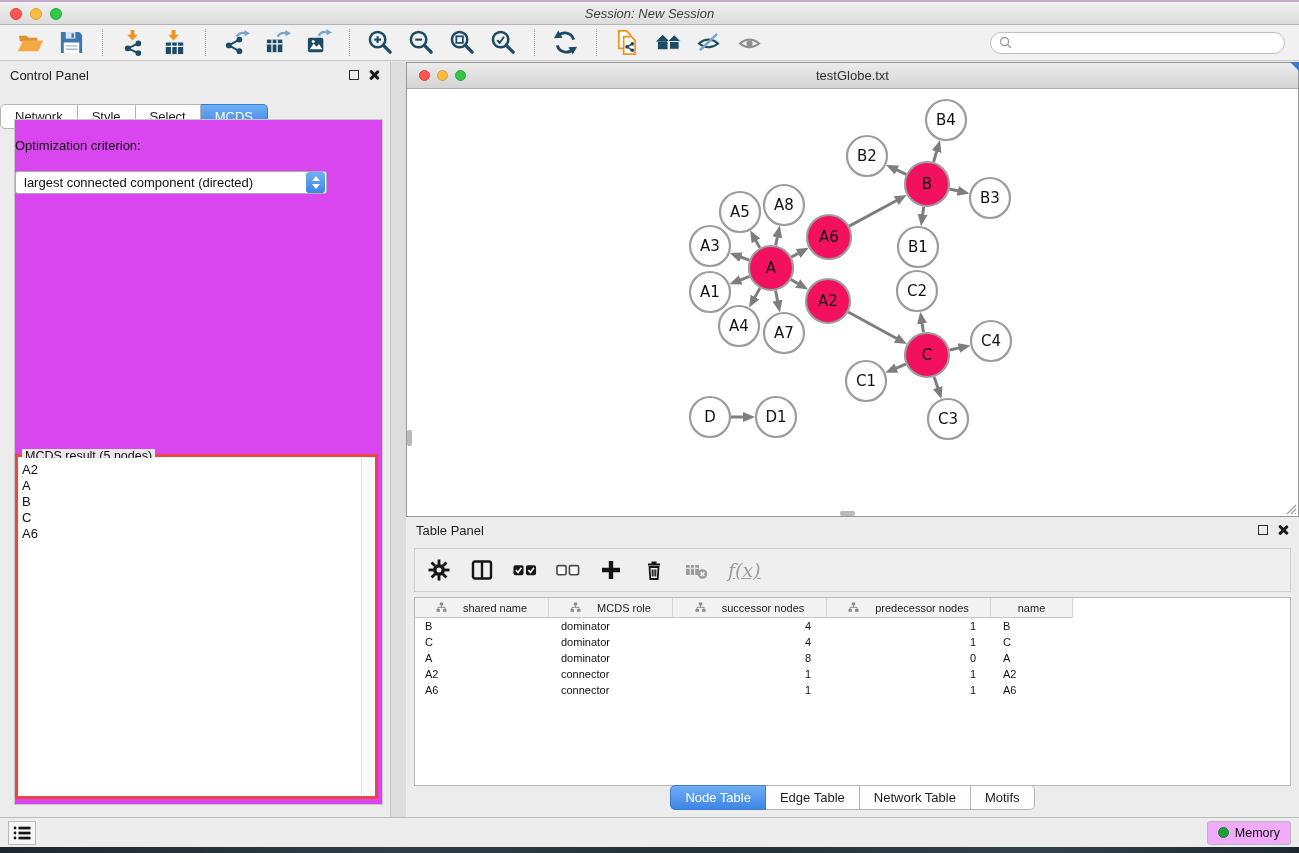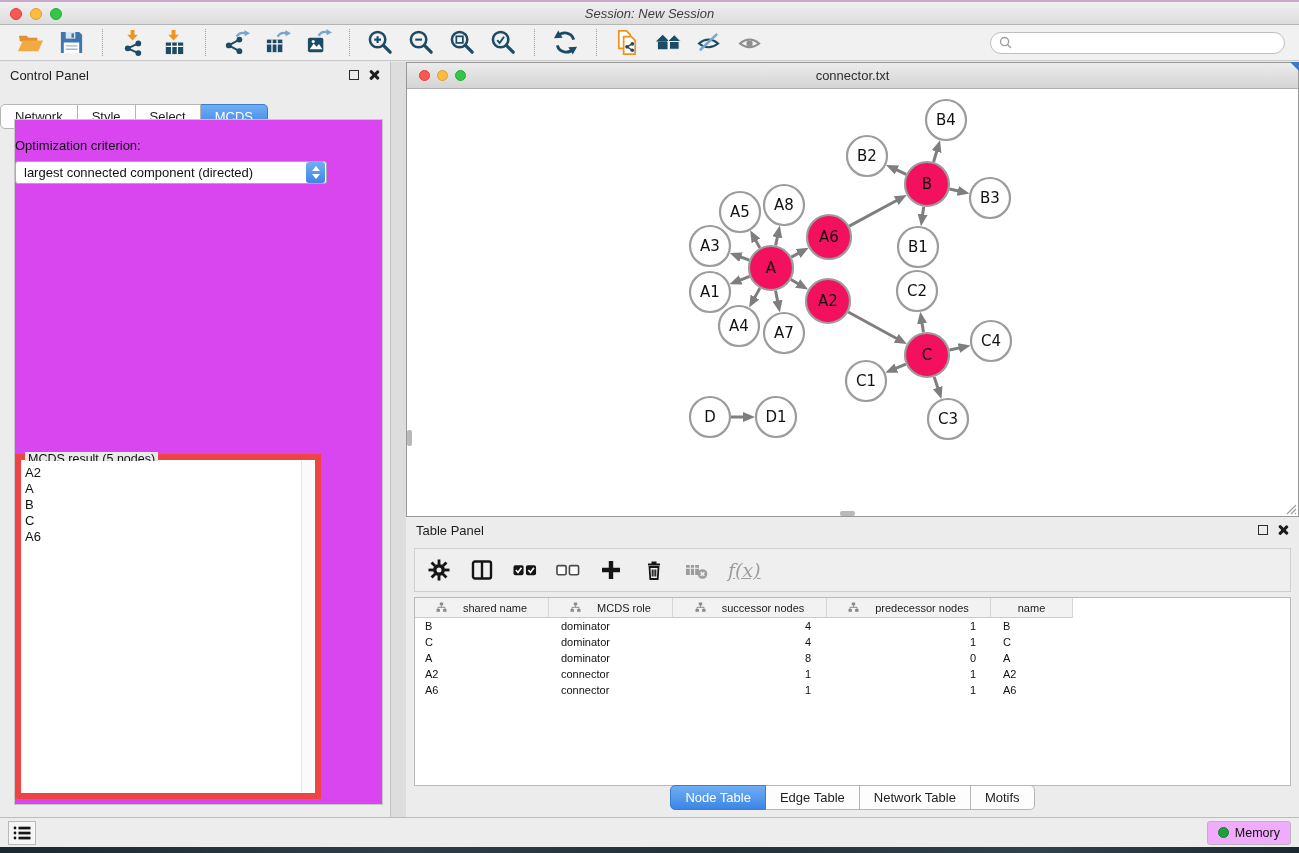--- a/index.html
+++ b/index.html
@@ -42,31 +42,31 @@
   .tabs-row { display:flex; justify-content:flex-start; margin-top:16px;text-decoration:underline; }
   .tab { font-size:13px; color:#1E1E1E; background:#FDFDFD; border:1px solid #B5B5B5; border-left:none;
          padding:4px 14px; cursor:default; }
   .tab:first-child { border-left:1px solid #B5B5B5; border-radius:5px 0 0 5px; }
   .tab:last-child { border-radius:0 5px 5px 0; }
   .tab.active { background:linear-gradient(#6FAEF4,#3C85E6); border-color:#3B7BD0; color:#fff; }
 
   .cp-content { position:absolute; left:14px; top:57px; width:369px; bottom:12px; background:#d946ef;
                 border:1px solid #C6C6C6; display:flex; flex-direction:column; align-items:flex-start; }
   .opt-label { margin-top:18px; font-size:13px; color:#111; }
-  .select { margin-top:8px; width:312px; height:23px; background:#fff; border:1px solid #ABABAB; border-radius:3px;
+  .select { margin-top:18px; width:312px; height:23px; background:#fff; border:1px solid #ABABAB; border-radius:3px;
             display:flex; align-items:center; position:relative; }
   .select .sel-text { font-size:13px; color:#111; padding-left:8px; flex:1; white-space:nowrap; }
   .stepper { width:19px; height:21px; margin-right:1px; border-radius:3px; background:linear-gradient(#6FB0F6,#3E85E5);
              display:flex; flex-direction:column; align-items:center; justify-content:center; gap:3px; }
   .arr-up { width:0;height:0;border-left:4px solid transparent;border-right:4px solid transparent;border-bottom:5px solid #fff; }
   .arr-dn { width:0;height:0;border-left:4px solid transparent;border-right:4px solid transparent;border-top:5px solid #fff; }
   .btn-row { margin-top:13px; display:flex; gap:14px; }
   .pbtn { font-size:13px; color:#111; background:#FDFDFD; border:1px solid #B0B0B0; border-radius:5px; padding:3px 16px; cursor:default; }
   .cp-spacer { flex:1; }
-  .result-fieldset { width:306px; height:345px; margin-bottom:5px; border:6px solid #ef4444; background:#fff; position:relative; }
+  .result-fieldset { width:363px; height:345px; margin-bottom:5px; border:3px solid #ef4444; background:#fff; position:relative; }
   .result-legend { position:absolute; top:-8px; left:4px; background:#E9E9E9; font-size:12.5px; color:#111; padding:0 3px; }
   .result-list { position:absolute; inset:1px 14px 1px 1px; background:#fff; padding:4px 0 0 3px; overflow:hidden; }
   .result-item { font-size:13px; color:#111; line-height:16px; }
   .result-scroll { position:absolute; top:1px; bottom:1px; right:1px; width:13px; background:#FAFAFA; border-left:1px solid #E4E4E4; }
 
   
   .right-area { position:absolute; left:406px; top:0; width:893px; height:755px; }
 
   
   .network-window { position:absolute; top:0; left:0; width:893px; height:455px; background:#fff; border:1px solid #989898; }
@@ -307,21 +307,21 @@
 
     <div class="right-area">
 
       <div class="network-window">
         <div class="net-titlebar">
           <div class="net-traffic">
             <div class="dot r"></div>
             <div class="dot y"></div>
             <div class="dot g"></div>
           </div>
-          <span class="title">connector.txt</span>
+          <span class="title">testGlobe.txt</span>
         </div>
         <div class="net-corner"></div>
         <div class="net-canvas">
           <svg id="graph-svg" width="891" height="427" viewBox="0 0 891 427">
             <defs>
               <marker id="arrowhead" markerUnits="userSpaceOnUse" markerWidth="12" markerHeight="10" refX="2" refY="5" orient="auto">
                 <path d="M0 0L12 5 0 10z" fill="#7E7E7E"></path>
               </marker>
             </defs>
           <line x1="342.59698311096014" y1="187.42085910388454" x2="331.8475445026189" y2="191.65014642519913" stroke="#7E7E7E" stroke-width="3" marker-end="url(#arrowhead)"></line>

